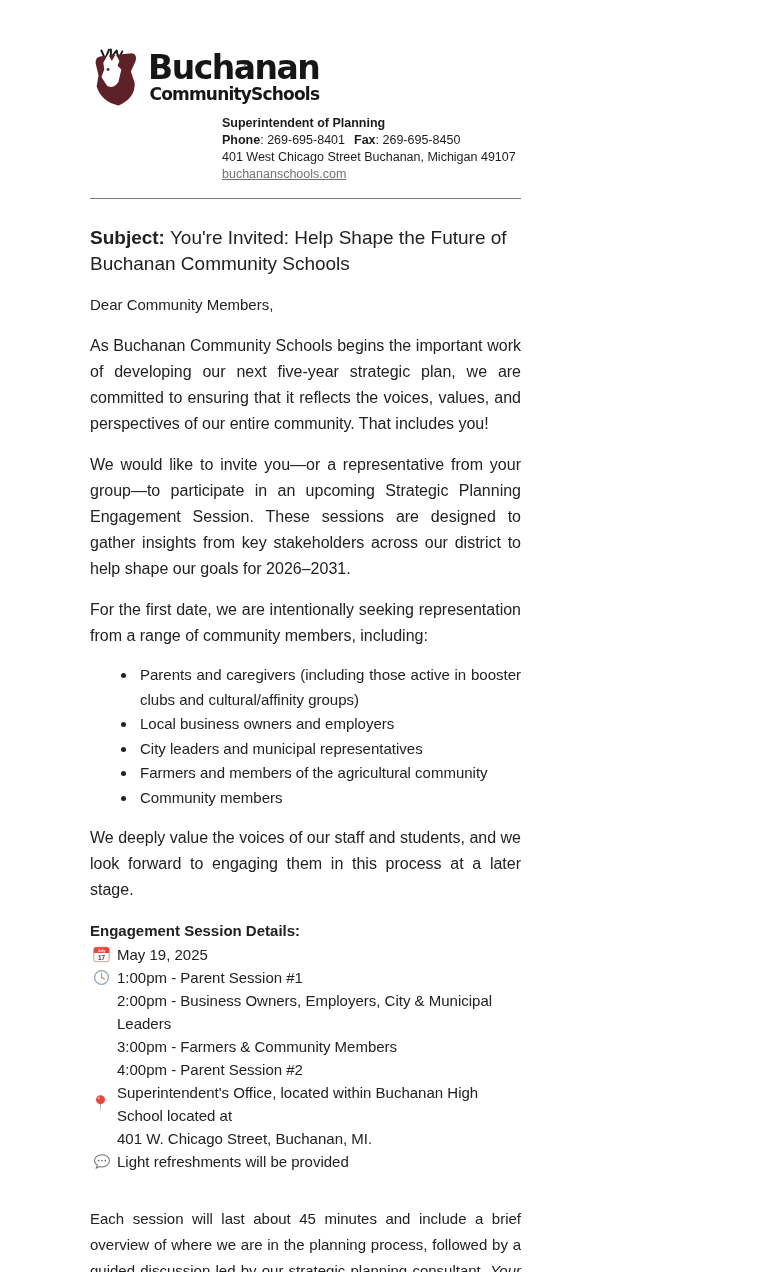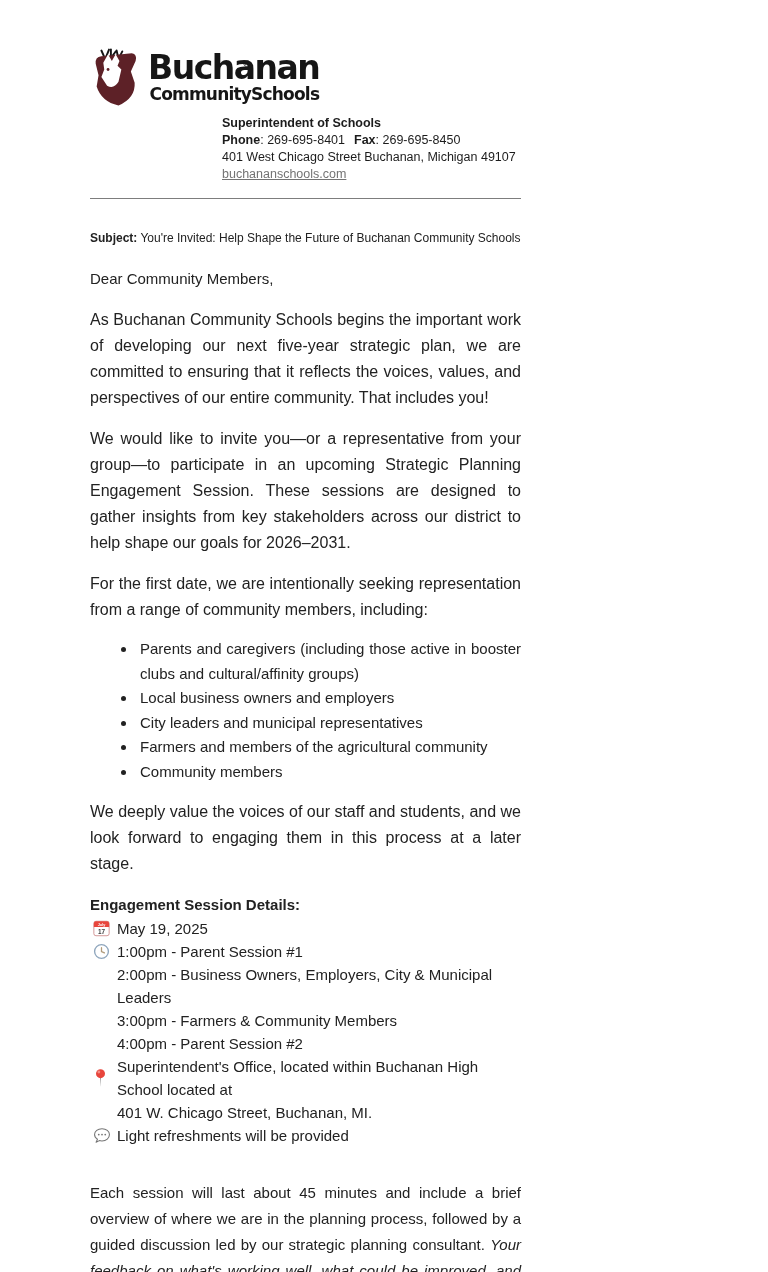--- a/index.html
+++ b/index.html
@@ -28,21 +28,21 @@
     color: #161616; margin-top: -1px; white-space: nowrap;
   }
   .contact { margin: 5px 0 0 132px; font-size: 12.5px; line-height: 17px; color: #1c1c1c; }
   .contact .b { font-weight: bold; }
   .contact .sp { margin-right: 9px; }
   .contact-link { color: #737373; text-decoration: underline; cursor: pointer; display: inline-block; }
 
   
   .vision { margin: 22px 0 0 0; font-style: italic; font-size: 14px; line-height: 19px; color: #1e1e1e; }
   .divider { border: none; border-top: 1.6px solid #7d7d7d; margin: 15px 0 0 0; }
-  .subject-line { margin: 26px 0 0 0; font-size: 12px; line-height: 26px; }
+  .subject-line { margin: 26px 0 0 0; font-size: 19px; line-height: 26px; }
   .subject-line .b { font-weight: bold; }
 
   
   .greeting { margin: 15px 0 0 0; font-size: 15px; line-height: 26px; }
   .para { margin: 15px 0 0 0; font-size: 16px; line-height: 26px; text-align: justify; }
   .bullets { margin: 14px 0 0 0; padding: 0 0 0 47px; }
   .bullets li { font-size: 15px; line-height: 24.5px; text-align: justify; padding-left: 3px; }
 
   
   .details { margin-top: 15px; }
@@ -76,21 +76,21 @@
         <circle cx="19" cy="22" r="1.5" fill="#5d2127"></circle>
       </svg>
       <div class="logo-text">
         <div class="logo-title">
           <span>Buchanan</span><span class="reg-mark">®</span>
         </div>
         <div class="logo-subtitle">CommunitySchools</div>
       </div>
     </div>
     <div class="contact">
-      <div class="contact-line b">Superintendent of Schools</div>
+      <div class="contact-line b">Superintendent of Planning</div>
       <div class="contact-line">
         <span class="b">Phone</span><span class="sp">: 269-695-8401</span><span class="b">Fax</span><span>: 269-695-8450</span>
       </div>
       <div class="contact-line">401 West Chicago Street Buchanan, Michigan 49107</div>
       <a class="contact-link">buchananschools.com</a>
     </div>
   </header>
 
 
   <hr class="divider">

